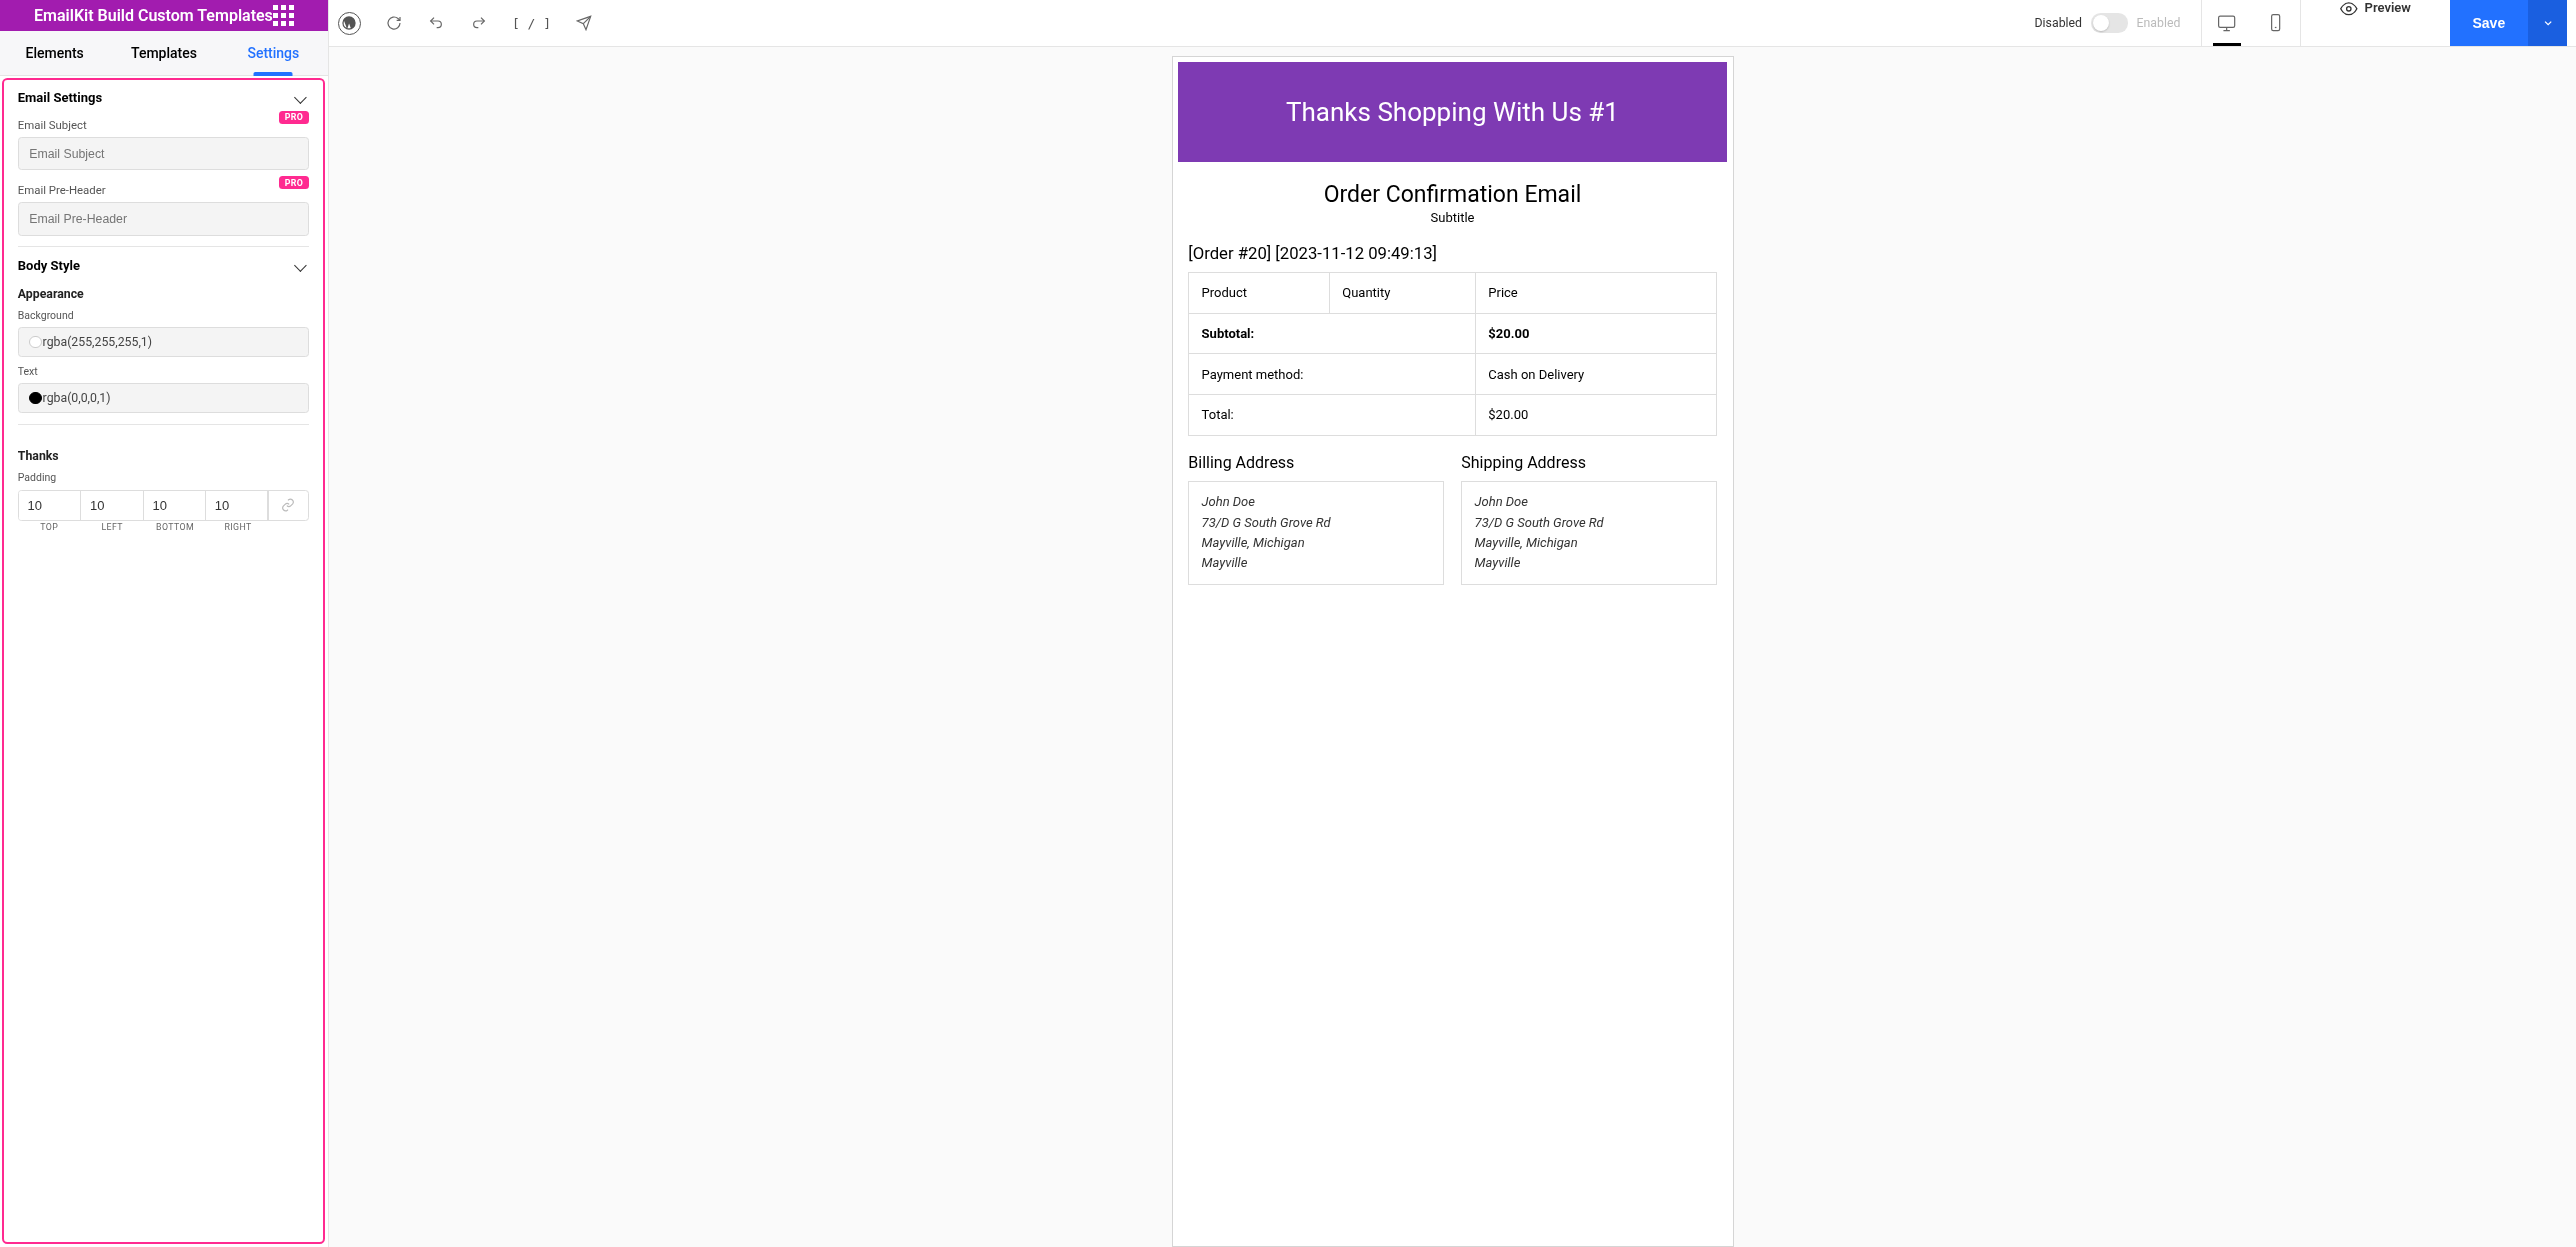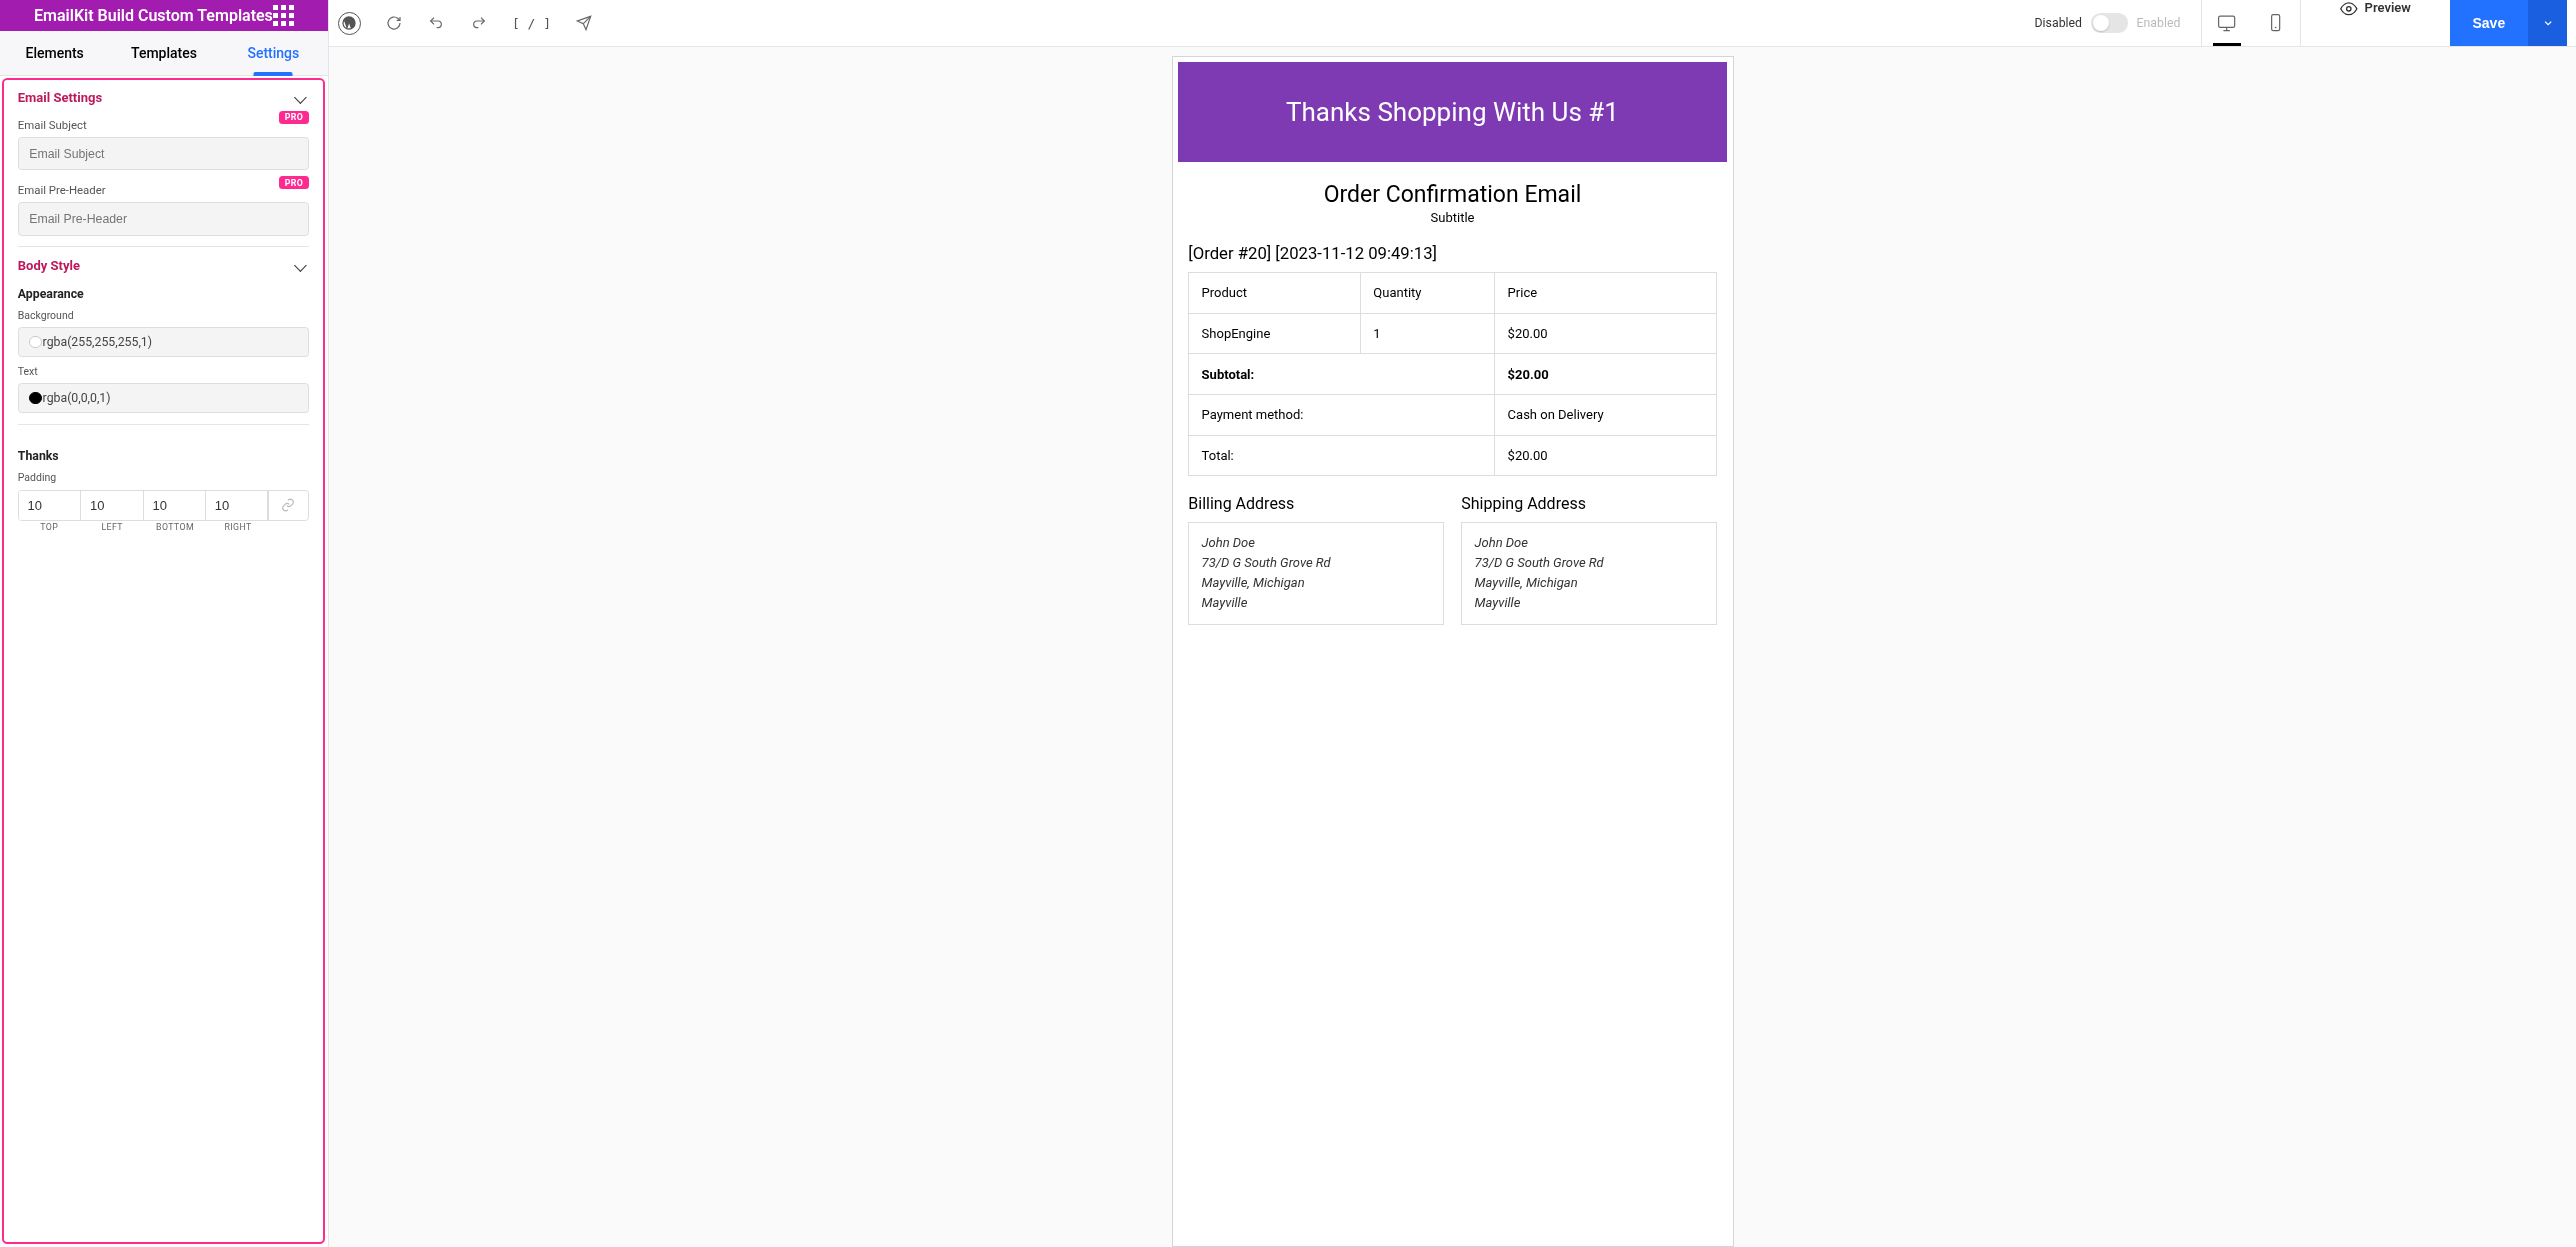--- a/index.html
+++ b/index.html
@@ -16,21 +16,21 @@
 .sidebar-tabs { display: flex; background: #f7f7f9; border-bottom: 0.9px solid #e5e5e5; }
 .sidebar-tab { flex: 1; text-align: center; padding: 14px 0; font-size: 14px; font-weight: 500; cursor: pointer; color: #000000; position: relative; }
 .sidebar-tab.active { color: #2271ff; }
 .sidebar-tab.active::after { content: ""; position: absolute; left: 50%; transform: translateX(-50%); bottom: -0.9px; width: 39px; height: 3.5px; background: #2271ff; border-radius: 1.8px 1.8px 0 0; }
 
 .settings-panel { flex: 1; overflow-y: auto; padding: 0 14px 17.6px 14px; border: 2.6px solid #ff2a90; border-radius: 5.3px; margin: 1.8px 3.5px 3.5px 1.8px; }
 
 .section { border-bottom: 0.9px solid #e5e5e5; padding: 10.5px 0; }
 .section:last-child { border-bottom: none; }
 .section-header { display: flex; justify-content: space-between; align-items: center; cursor: pointer; }
-.section-header h3 { font-size: 13px; font-weight: 700; color: #be185d; }
+.section-header h3 { font-size: 13px; font-weight: 700; color: #000000; }
 .chevron { width: 8.8px; height: 8.8px; border-right: 1.8px solid #333; border-bottom: 1.8px solid #333; transform: rotate(45deg); margin-right: 3.5px; }
 
 .field { margin-top: 12.3px; position: relative; }
 .field-label { font-size: 11.4px; color: #555; margin-bottom: 5.3px; display: block; }
 .field input[type="text"] { width: 100%; padding: 8.8px 10.5px; border: 0.9px solid #ddd; border-radius: 3.5px; background: #f4f4f4; font-size: 12.3px; color: #999; }
 .pro-badge { position: absolute; top: -7px; right: 0; background: #ff2a90; color: #fff; font-size: 8.8px; font-weight: 700; padding: 1.8px 5.3px; border-radius: 3.5px; letter-spacing: 0.4px; }
 
 .subsection-title { font-size: 12.3px; font-weight: 700; color: #222; margin-top: 14px; }
 .sub-label { font-size: 10.5px; color: #555; margin-top: 8px; margin-bottom: 5.3px; display: block; }
 
@@ -273,25 +273,20 @@
         <div class="email-hero">Thanks Shopping With Us #1</div>
         <div class="email-title">Order Confirmation Email</div>
         <div class="email-subtitle">Subtitle</div>
         <div class="order-meta">[Order #20] [2023-11-12 09:49:13]</div>
         <table class="order-table">
           <tbody>
               <tr>
             <th>Product</th>
             <th>Quantity</th>
             <th>Price</th>
-          </tr>
-          <tr>
-            <td>ShopEngine</td>
-            <td>1</td>
-            <td>$20.00</td>
           </tr>
           <tr class="bold">
             <td colspan="2">Subtotal:</td>
             <td>$20.00</td>
           </tr>
           <tr>
             <td colspan="2">Payment method:</td>
             <td>Cash on Delivery</td>
           </tr>
           <tr>

